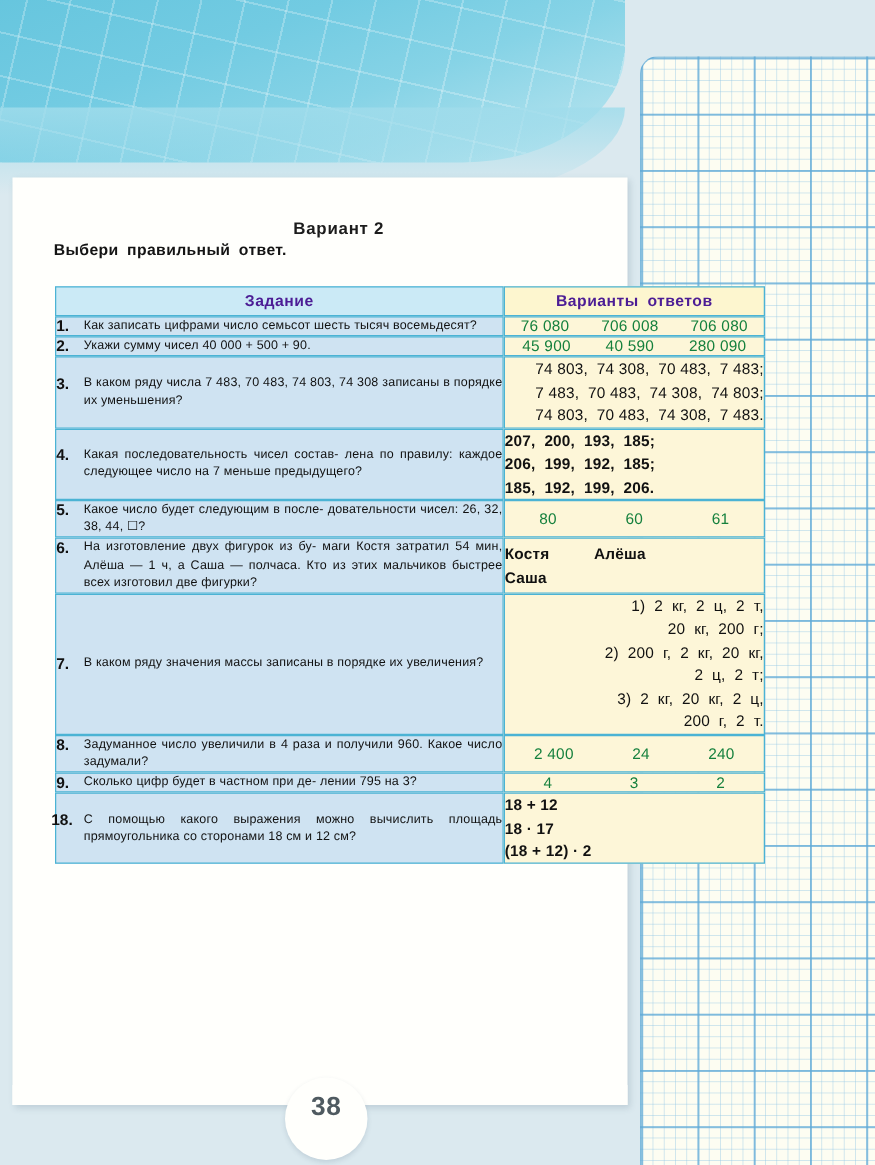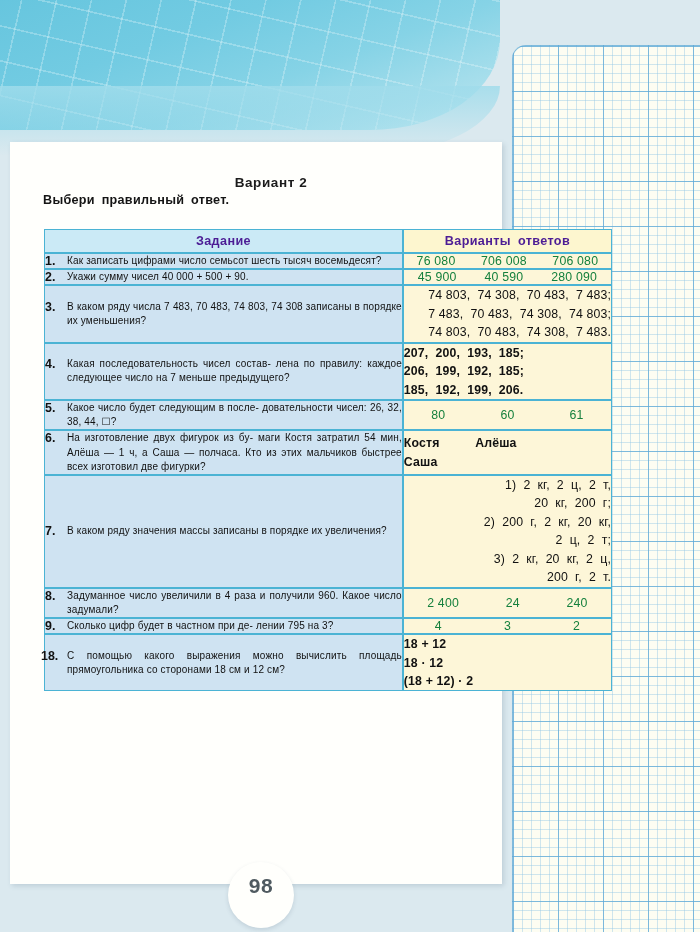--- a/index.html
+++ b/index.html
@@ -223,21 +223,21 @@
 
   <div id="graph-paper"></div>
 
   <div id="top-band"></div>
   <div id="top-band-soft"></div>
 
   <div id="sheet"></div>
   <div id="bottom-strip"></div>
 
   <div id="page-badge">
-    <span id="page-number">98</span>
+    <span id="page-number">38</span>
   </div>
 
   <div id="content">
     <div id="variant-title">Вариант  2</div>
     <div id="instruction">Выбери  правильный  ответ.</div>
   </div>
 
   <table id="quiz-table">
     <thead>
       <tr>
@@ -377,20 +377,20 @@
         </tr>
         <tr>
           <td class="task">
             <div class="task-inner">
               <div class="q-num wide">18.</div>
               <div class="q-text">С  помощью  какого  выражения  можно вычислить  площадь  прямоугольника  со сторонами  18 см  и  12 см?</div>
             </div>
           </td>
           <td class="answer">
             <div class="ans-line ans-center">18 + 12</div>
-            <div class="ans-line ans-center">18 · 12</div>
+            <div class="ans-line ans-center">18 · 17</div>
             <div class="ans-line ans-center">(18 + 12) · 2</div>
           </td>
         </tr>
       </tbody>
   </table>
 
 </div>
 
 </body></html>

